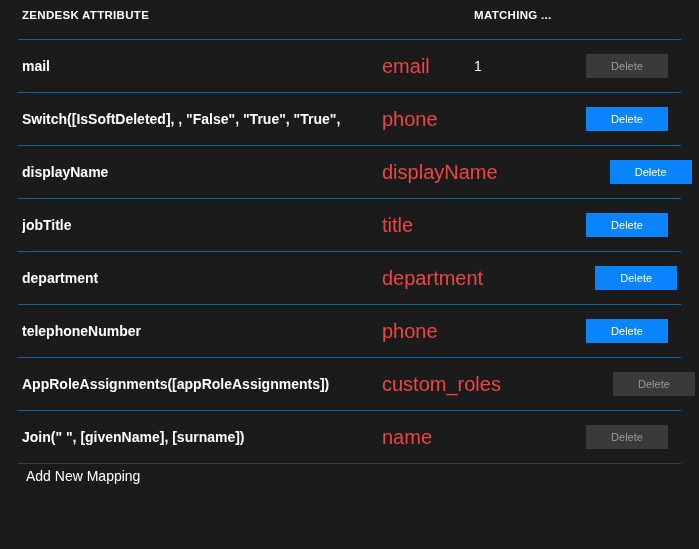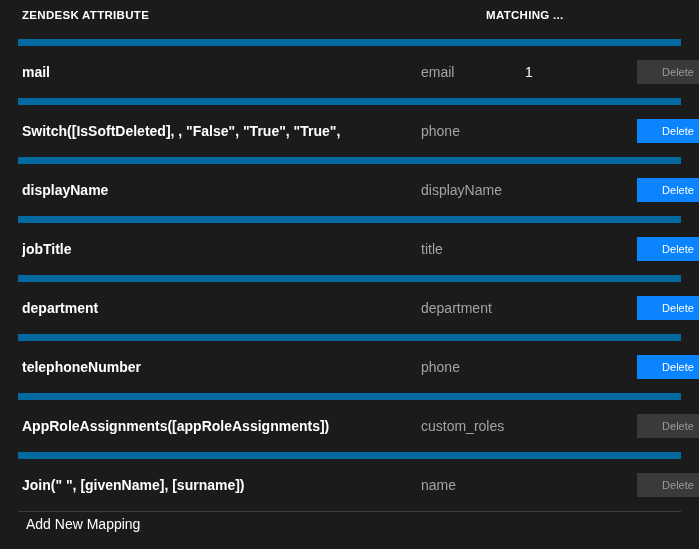--- a/index.html
+++ b/index.html
@@ -23,57 +23,55 @@
     padding: 9px 4px 18px 4px;
   }
   .col-source {
     flex: 0 0 360px;
   }
   .col-target {
     flex: 0 0 92px;
   }
   .col-match {
     flex: 0 0 112px;
-    margin-left: 12px;
   }
   .col-action {
     flex: 0 0 82px;
     display: flex;
     justify-content: center;
   }
   .th {
     font-size: 11.5px;
     font-weight: 700;
     letter-spacing: 0.3px;
     color: #ffffff;
   }
   .row {
     display: flex;
     align-items: center;
     padding: 14px 4px;
-    border-top: 7px solid #0369a1;
+    border-top: 1px solid #0369a1;
   }
   .row:first-of-type {
     border-top: 1px solid #3e3e3e;
   }
   .cell-source {
     font-weight: 700;
     font-size: 14px;
     color: #ffffff;
     white-space: nowrap;
     overflow: hidden;
     text-overflow: ellipsis;
     padding-right: 8px;
   }
   .cell-target {
-    font-size: 14px;
+    font-size: 20px;
     font-weight: 400;
-    color: #a3a3a3;
+    color: #ef4444;
     white-space: nowrap;
-    margin-left: 39px;
   }
   .cell-match {
     font-size: 14px;
     font-weight: 400;
     color: #ffffff;
   }
   .btn {
     width: 82px;
     height: 24px;
     border: none;

